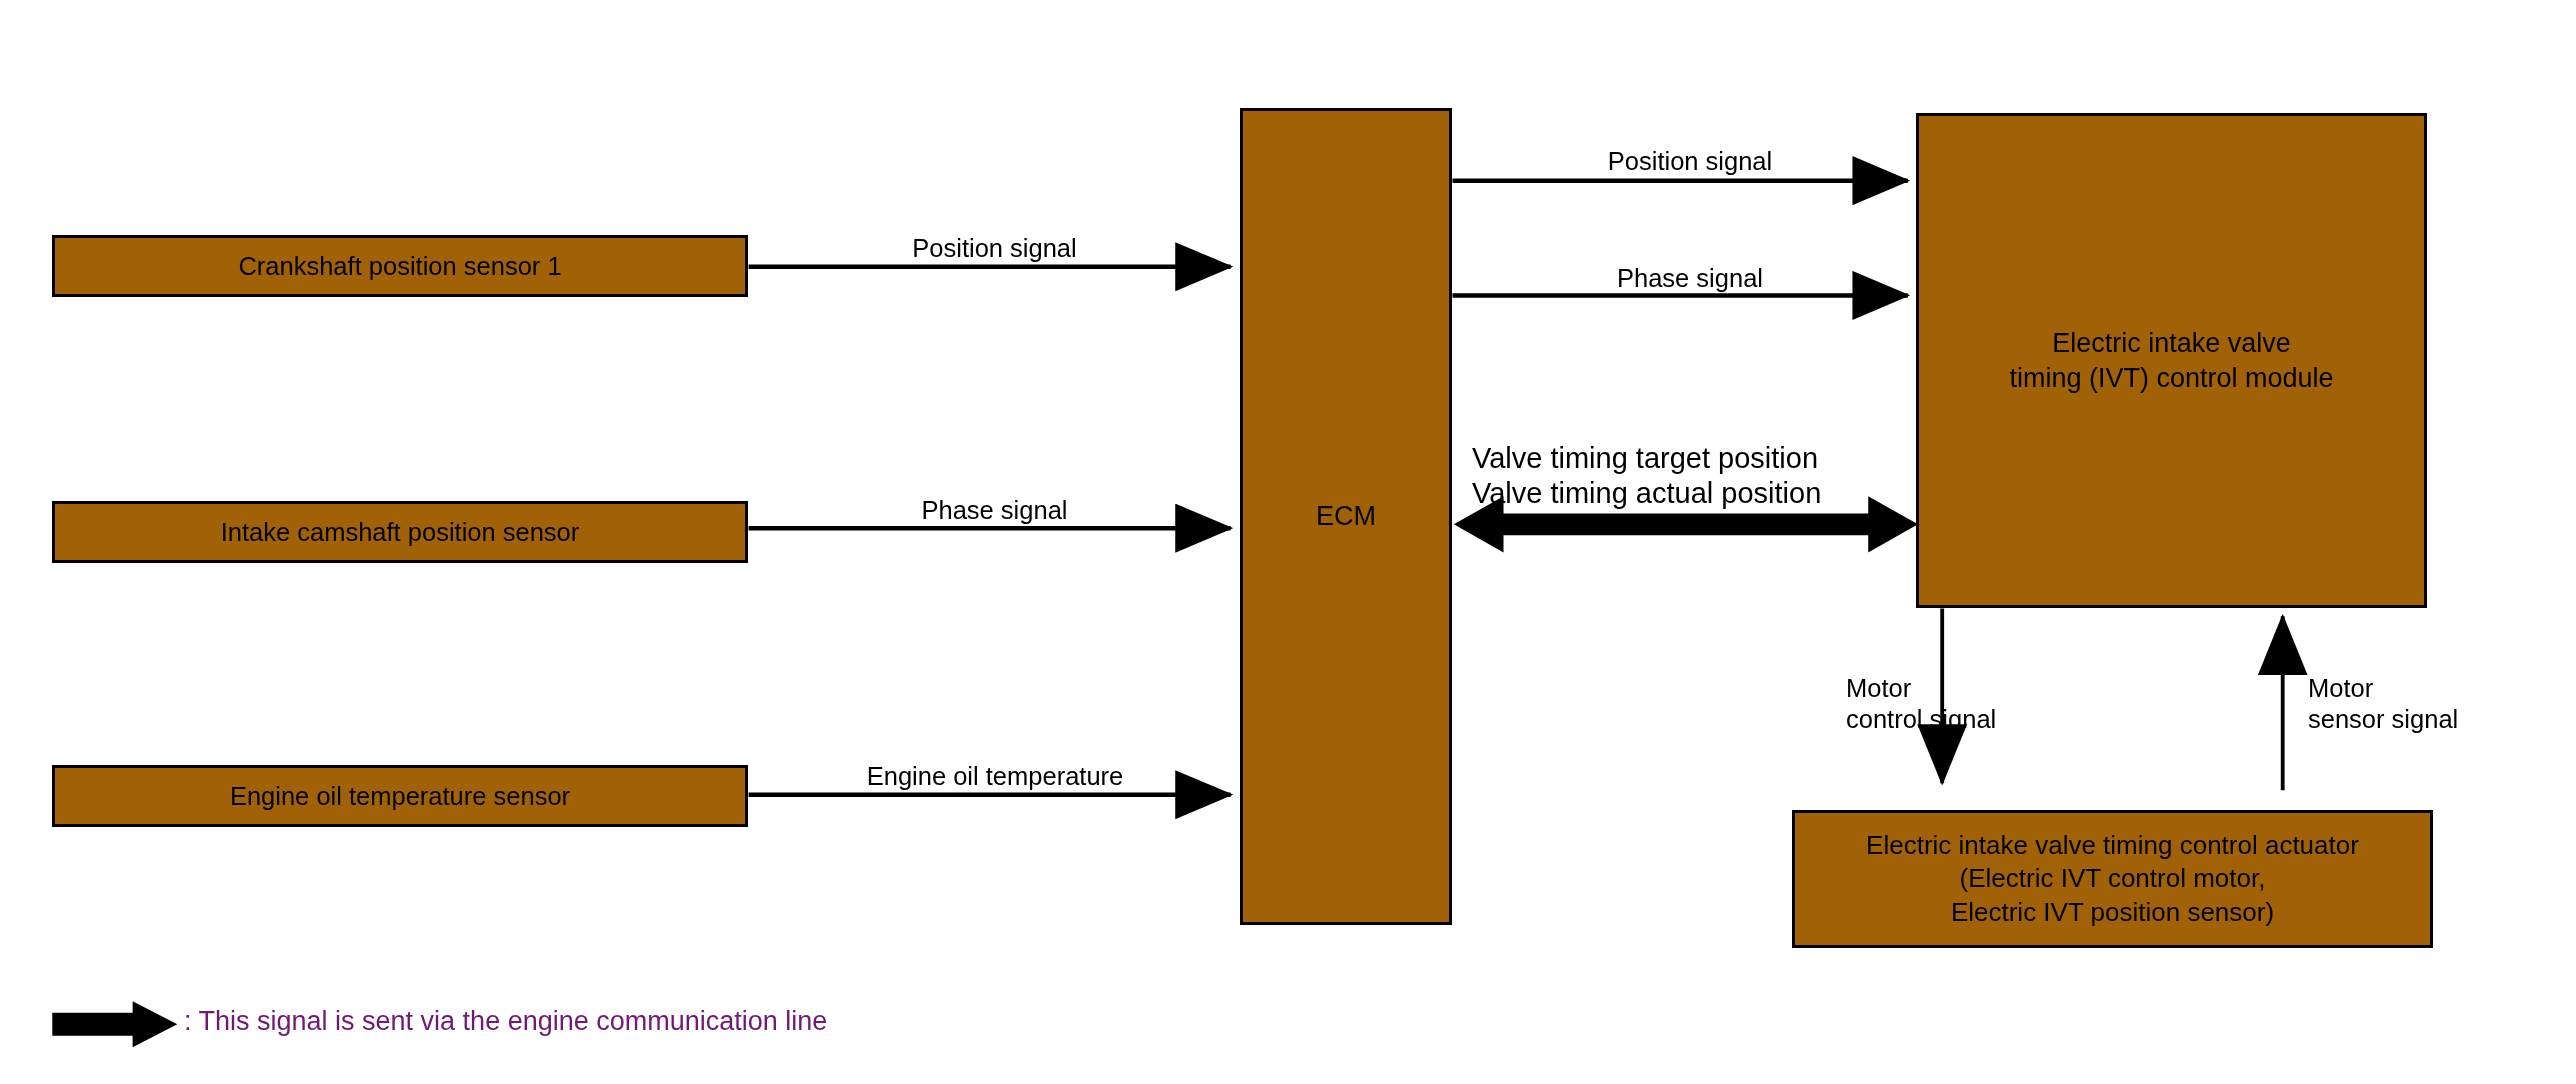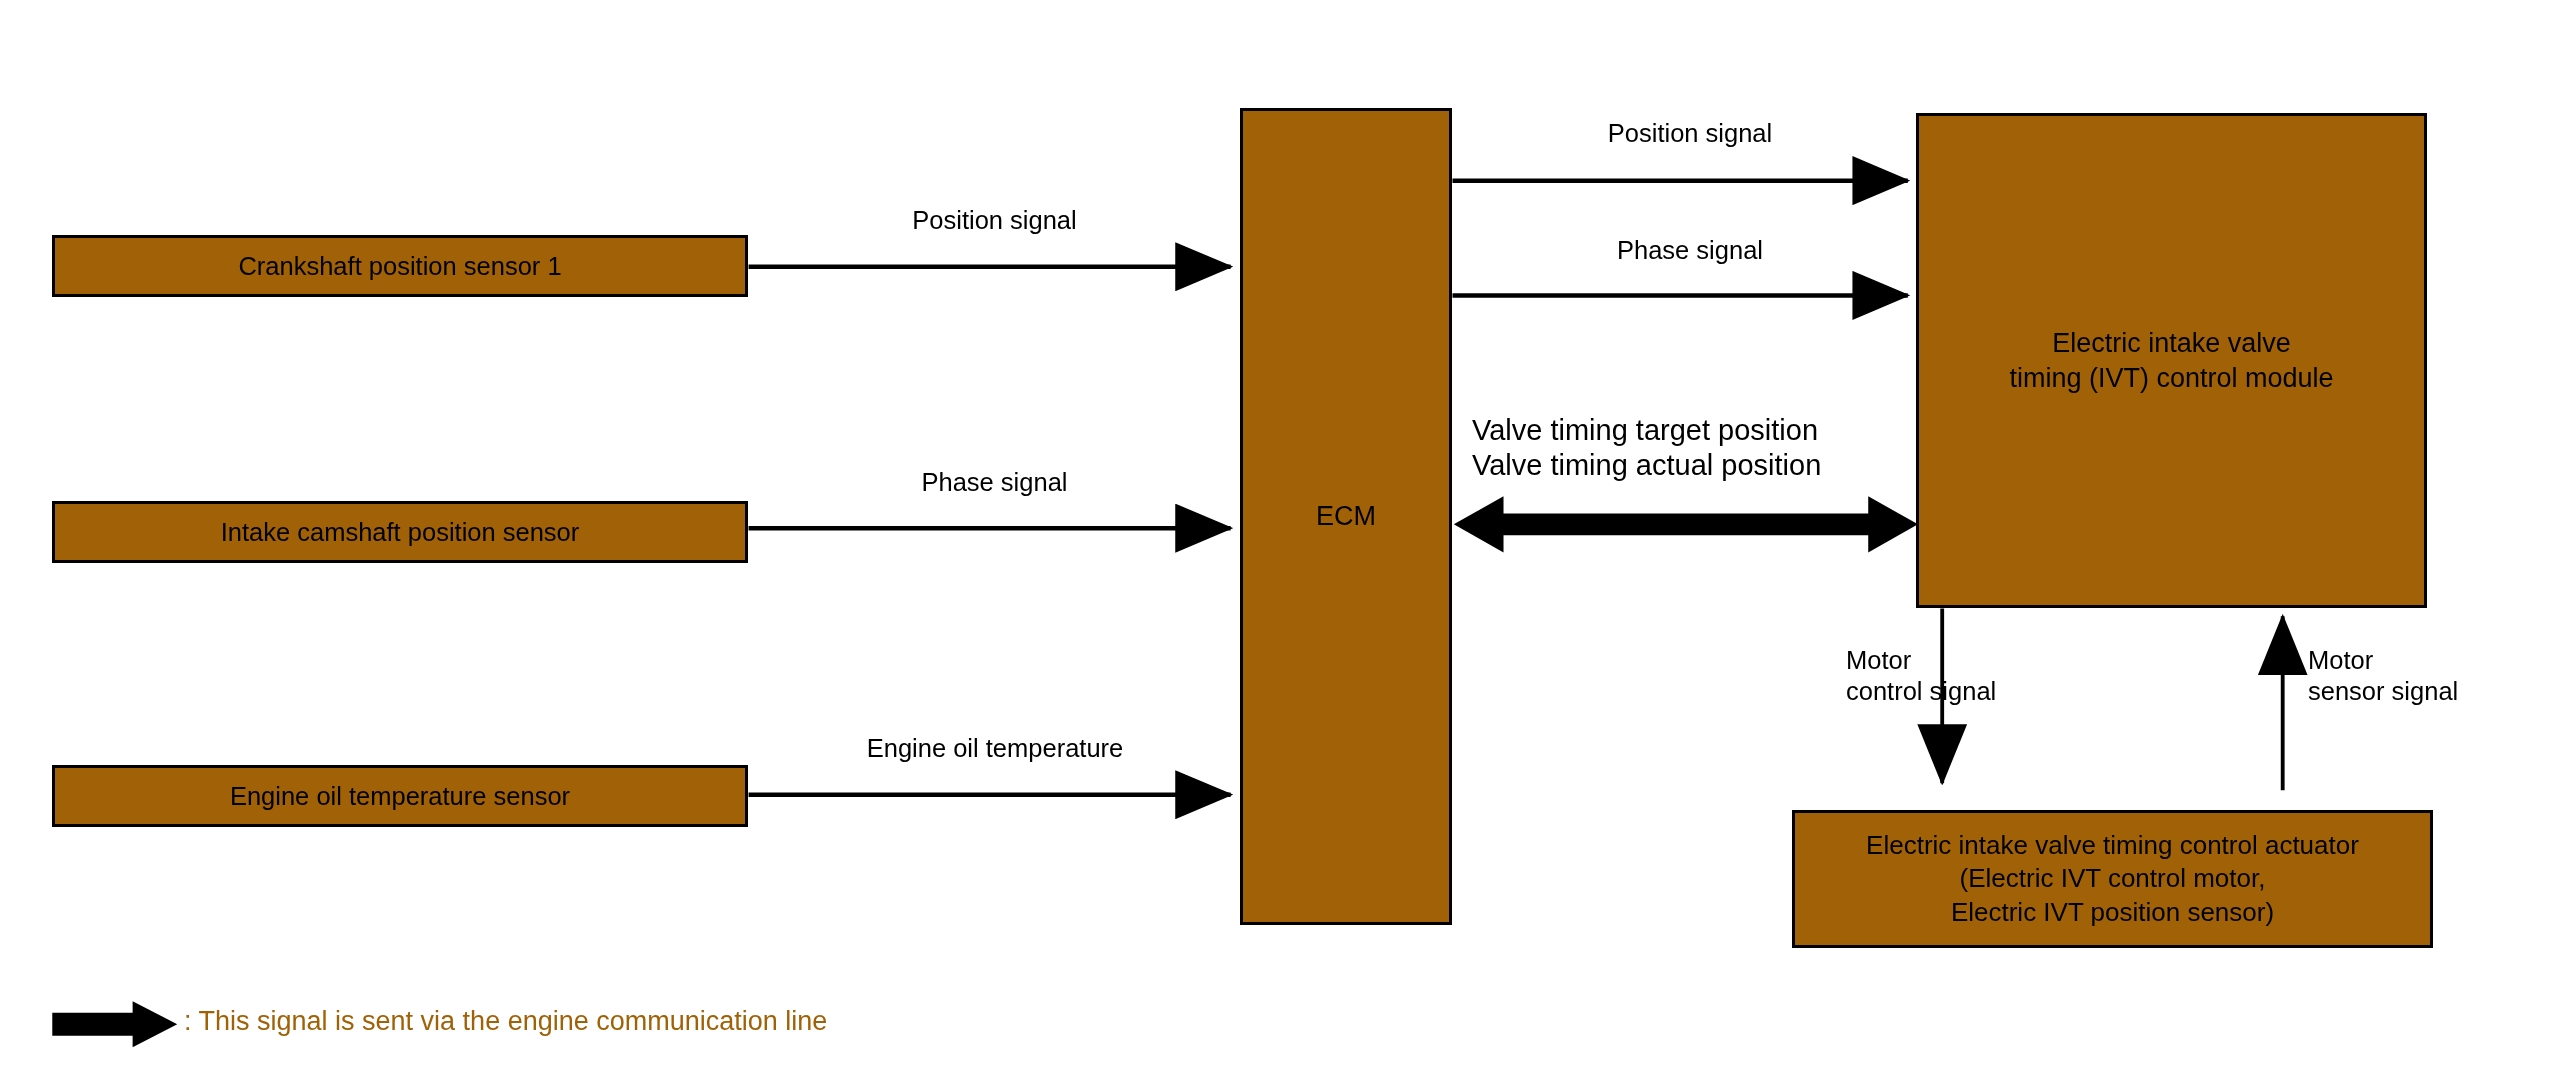--- a/index.html
+++ b/index.html
@@ -23,27 +23,28 @@
     line-height:1.28;
     white-space:pre-line;
   }
   .box-label{display:block;}
   .lbl{
     position:absolute;
     white-space:pre-line;
     text-align:center;
     line-height:1.22;
     color:#000000;
+    margin-top:28px;
   }
   .lbl.left{text-align:left;}
   svg.wires{position:absolute;left:0;top:0;width:2576px;height:1085px;overflow:visible;}
   .legend-text{
     position:absolute;
     white-space:nowrap;
-    color:#a16207;
+    color:#701a75;
   }
 </style>
 </head>
 <body>
 
 <div id="stage">
 
   <svg class="wires" viewBox="0 0 4040 1701">
     <defs>
       <marker id="ah" markerWidth="13" markerHeight="11" refX="12.4" refY="5.5" orient="auto" markerUnits="strokeWidth">

